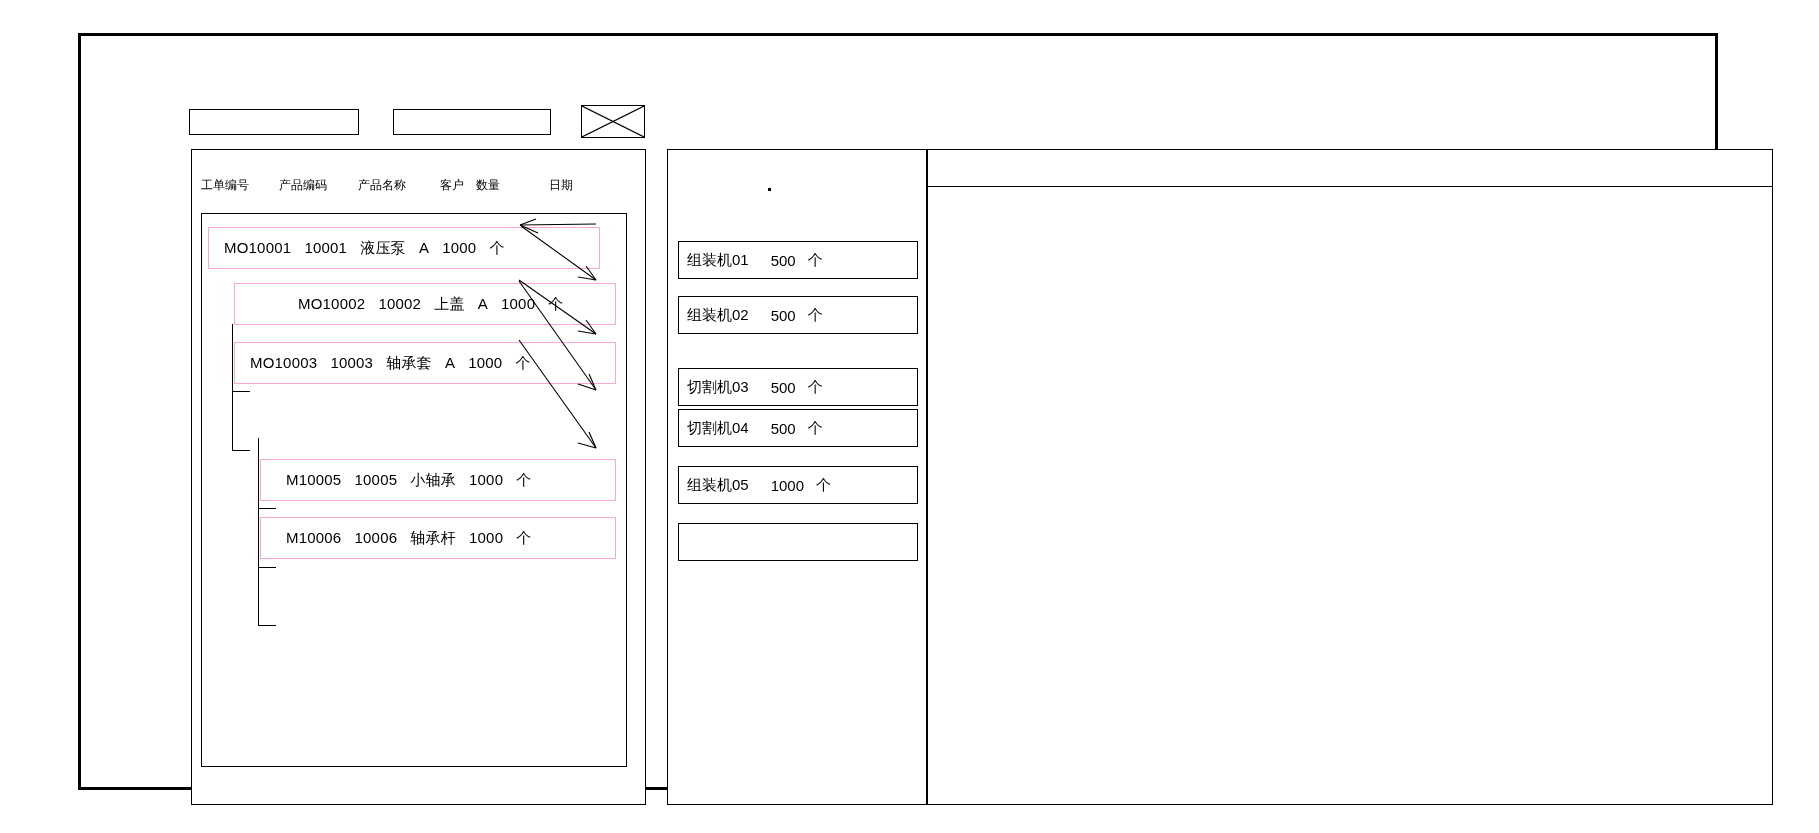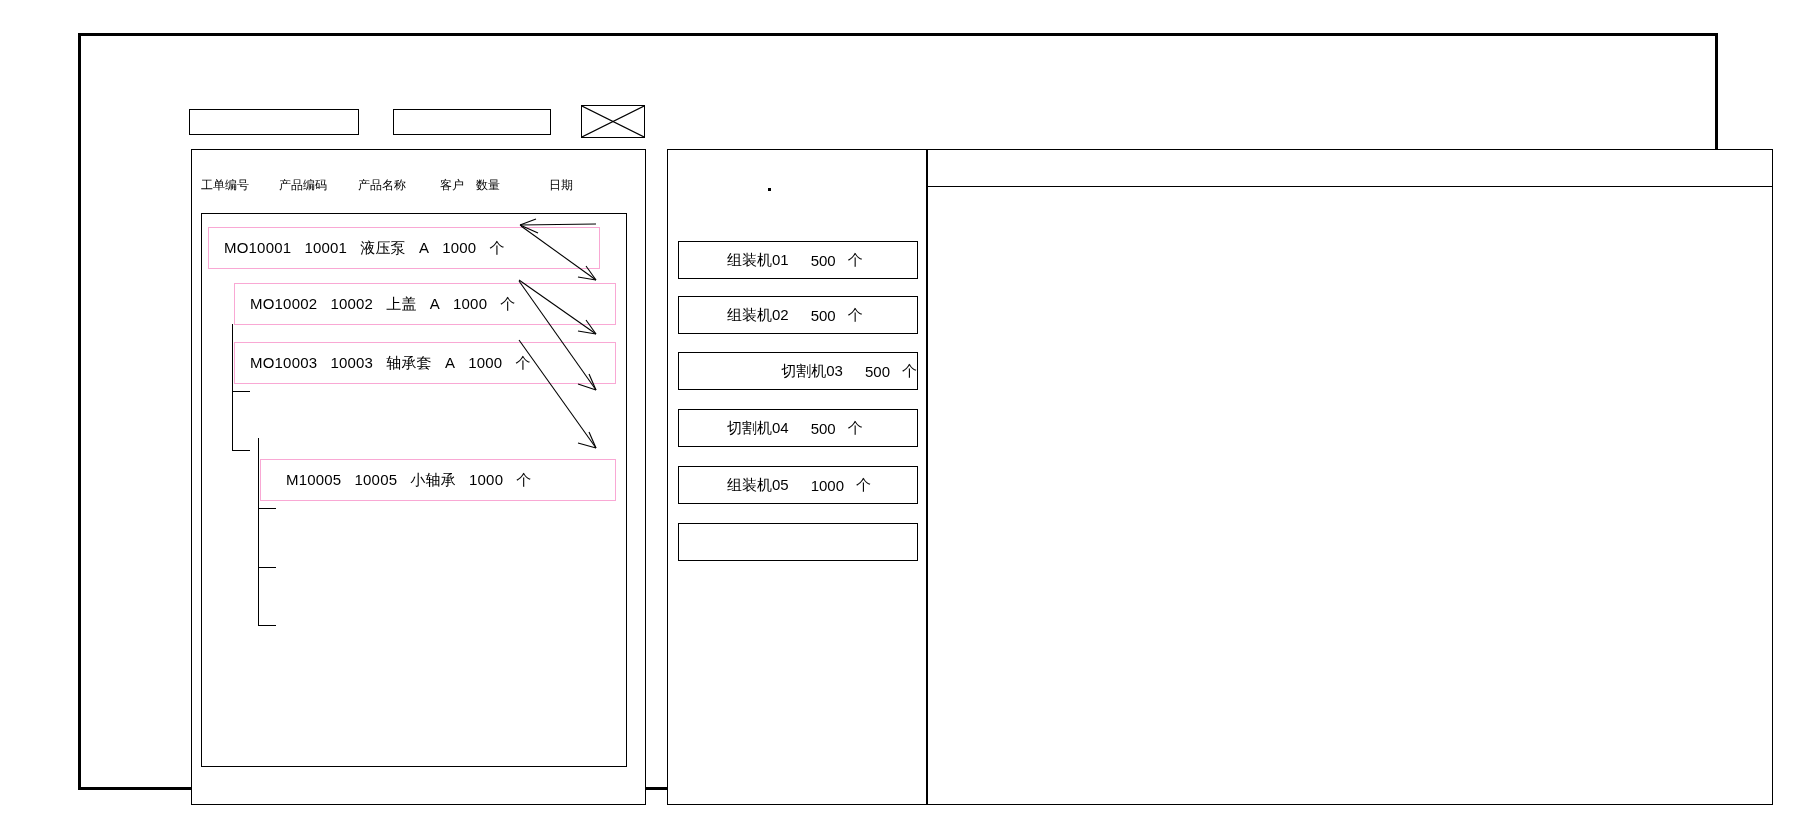--- a/index.html
+++ b/index.html
@@ -100,21 +100,21 @@
     border: 1px solid #f9a8d4;
     box-sizing: border-box;
     background: #fff;
     font-size: 15px;
     white-space: nowrap;
     display: flex;
     align-items: center;
   }
 
   #node-0 { left: 16px;  top: 77px;  width: 392px; height: 42px; }
-  #node-1 { left: 42px;  top: 133px; width: 382px; height: 42px; }
+  #node-1 { left: 42px;  top: 133px; width: 382px; height: 42px; padding-left: 48px; }
   #node-2 { left: 42px;  top: 192px; width: 382px; height: 42px; }
   #node-3 { left: 68px;  top: 250px; width: 356px; height: 42px; }
   #node-4 { left: 68px;  top: 309px; width: 356px; height: 42px; }
   #node-5 { left: 68px;  top: 367px; width: 356px; height: 42px; }
 
   #node-0 .n { padding-left: 15px; }
   #node-1 .n { padding-left: 15px; }
   #node-2 .n { padding-left: 15px; }
   #node-3 .n { padding-left: 25px; }
   #node-4 .n { padding-left: 25px; }
@@ -156,27 +156,27 @@
     height: 38px;
     border: 1px solid #000;
     box-sizing: border-box;
     background: #fff;
     font-size: 15px;
     white-space: nowrap;
     display: flex;
     align-items: center;
     padding-left: 8px;
   }
-  .machine-box .mname { display: inline-block; margin-left: 40px; }
+  .machine-box .mname { display: inline-block; }
   .machine-box .mqty  { display: inline-block; margin-left: 22px; }
   .machine-box .munit { display: inline-block; margin-left: 12px; }
 
   #machine-0 { top: 91px; }
   #machine-1 { top: 146px; }
-  #machine-2 { top: 202px; justify-content: flex-end; }
+  #machine-2 { top: 218px; }
   #machine-3 { top: 259px; }
   #machine-4 { top: 316px; }
   #machine-5 { top: 373px; }
 
   
   #right-panel {
     position: absolute;
     left: 846px;
     top: 113px;
     width: 846px;
@@ -250,20 +250,23 @@
       </div>
       <div class="tree-node" id="node-1">
         <span class="n txt">MO10002&nbsp;&nbsp; 10002&nbsp;&nbsp; 上盖&nbsp;&nbsp; A&nbsp;&nbsp; 1000&nbsp;&nbsp; 个</span>
       </div>
       <div class="tree-node" id="node-2">
         <span class="n txt">MO10003&nbsp;&nbsp; 10003&nbsp;&nbsp; 轴承套&nbsp;&nbsp; A&nbsp;&nbsp; 1000&nbsp;&nbsp; 个</span>
       </div>
       <div class="tree-node" id="node-4">
         <span class="n txt">M10005&nbsp;&nbsp; 10005&nbsp;&nbsp; 小轴承&nbsp;&nbsp; 1000&nbsp;&nbsp; 个</span>
       </div>
+      <div class="tree-node" id="node-5">
+        <span class="n txt">M10006&nbsp;&nbsp; 10006&nbsp;&nbsp; 轴承杆&nbsp;&nbsp; 1000&nbsp;&nbsp; 个</span>
+      </div>
     </div>
 
     <div id="middle-panel">
       <div id="middle-dot"></div>
 
       <div class="machine-box" id="machine-0">
         <span class="mname">组装机01</span>
         <span class="mqty">500</span>
         <span class="munit">个</span>
       </div>

